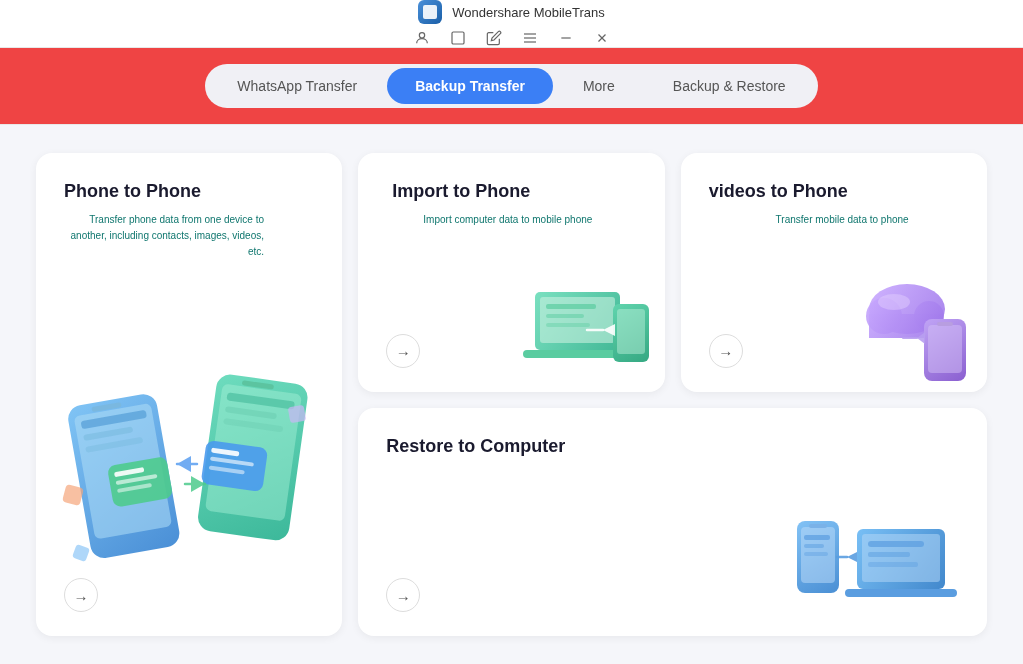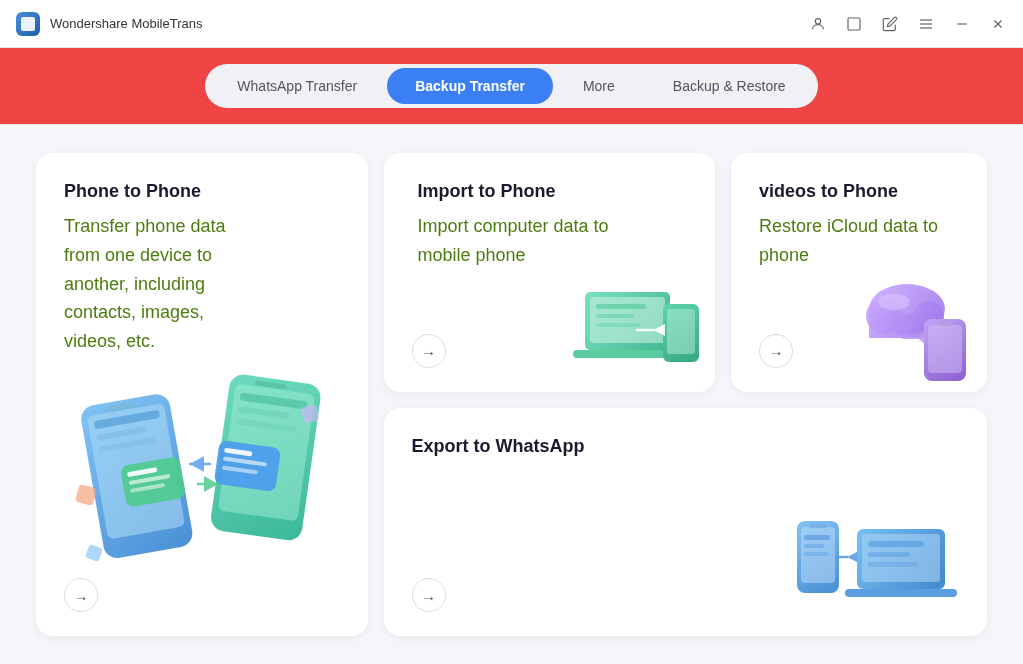--- a/index.html
+++ b/index.html
@@ -17,20 +17,21 @@
     .title-bar {
       background: #ffffff;
       height: 48px;
       display: flex;
       align-items: center;
       justify-content: space-between;
       padding: 0 16px;
       border-bottom: 1px solid #e8e8e8;
       -webkit-app-region: drag;
       flex-shrink: 0;
+      flex-direction: column;
     }
     .title-bar-left {
       display: flex;
       align-items: center;
       gap: 10px;
     }
     .app-icon {
       width: 24px;
       height: 24px;
       border-radius: 6px;
@@ -100,21 +101,21 @@
       background: #3b7ff5;
       color: #ffffff;
       font-weight: 600;
     }
 
     
     .main-content {
       flex: 1;
       padding: 28px 36px;
       display: grid;
-      grid-template-columns: 1fr 1fr;
+      grid-template-columns: 1fr 1fr 1fr;
       grid-template-rows: auto auto;
       gap: 16px;
       overflow: hidden;
     }
 
     
     .card {
       background: #ffffff;
       border-radius: 16px;
       padding: 28px 28px 24px;
@@ -129,24 +130,25 @@
       grid-row: span 2;
     }
 
     .card-title {
       font-size: 18px;
       font-weight: 700;
       color: #1a1a2e;
       margin-bottom: 10px;
     }
     .card-desc {
-      font-size: 18px;
-      color: #4d7c0f;
+      font-size: 10px;
+      color: #0f766e;
       line-height: 1.6;
       max-width: 200px;
+      text-align: right;
     }
 
     .arrow-btn {
       width: 34px;
       height: 34px;
       border-radius: 50%;
       border: 1.5px solid #ddd;
       display: flex;
       align-items: center;
       justify-content: center;
@@ -312,21 +314,21 @@
           <stop offset="0%" stop-color="#60d4ad"></stop>
           <stop offset="100%" stop-color="#35a882"></stop>
         </linearGradient>
       </defs>
     </svg>
     <div class="arrow-btn">→</div>
   </div>
 
   <div class="card" style="grid-column:3; grid-row:1; min-height:180px;">
     <div class="card-title">videos to Phone</div>
-    <div class="card-desc">Restore iCloud data to phone</div>
+    <div class="card-desc">Transfer mobile data to phone</div>
 
     <svg style="position:absolute;right:8px;bottom:8px;" width="140" height="120" viewBox="0 0 140 120" fill="none">
 
       <ellipse cx="68" cy="45" rx="38" ry="25" fill="url(#purpleGrad)" opacity="0.9"></ellipse>
       <circle cx="45" cy="52" r="18" fill="url(#purpleGrad)" opacity="0.9"></circle>
       <circle cx="90" cy="52" r="15" fill="url(#purpleGrad)" opacity="0.9"></circle>
       <rect x="30" y="50" width="74" height="24" rx="0" fill="url(#purpleGrad)" opacity="0.9"></rect>
 
       <ellipse cx="55" cy="38" rx="16" ry="8" fill="#e8d8ff" opacity="0.4"></ellipse>
 
@@ -344,21 +346,21 @@
         <linearGradient id="purplePhone" x1="85" y1="55" x2="127" y2="117" gradientUnits="userSpaceOnUse">
           <stop offset="0%" stop-color="#c0a4f5"></stop>
           <stop offset="100%" stop-color="#8a5fd0"></stop>
         </linearGradient>
       </defs>
     </svg>
     <div class="arrow-btn">→</div>
   </div>
 
   <div class="card" style="grid-column:2/4; grid-row:2; min-height:170px;">
-    <div class="card-title">Export to WhatsApp</div>
+    <div class="card-title">Restore to Computer</div>
 
     <svg style="position:absolute;right:30px;bottom:5px;" width="170" height="130" viewBox="0 0 170 130" fill="none">
 
       <rect x="10" y="20" width="42" height="72" rx="8" fill="url(#bluePhone2)"></rect>
       <rect x="14" y="26" width="34" height="56" rx="4" fill="#b8d8f8" opacity="0.55"></rect>
       <rect x="22" y="23" width="18" height="4" rx="2" fill="#7ab2e8"></rect>
 
       <rect x="17" y="34" width="26" height="5" rx="2" fill="#5a9de0" opacity="0.7"></rect>
       <rect x="17" y="43" width="20" height="4" rx="2" fill="#5a9de0" opacity="0.5"></rect>
       <rect x="17" y="51" width="24" height="4" rx="2" fill="#5a9de0" opacity="0.4"></rect>

